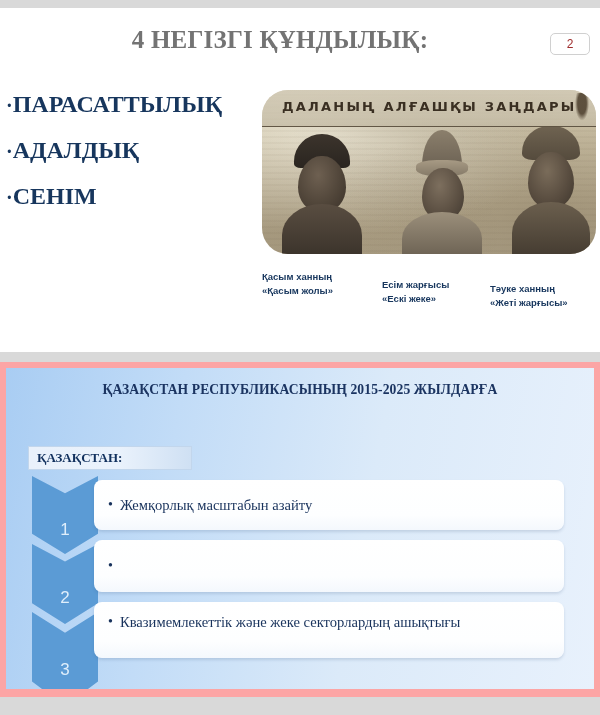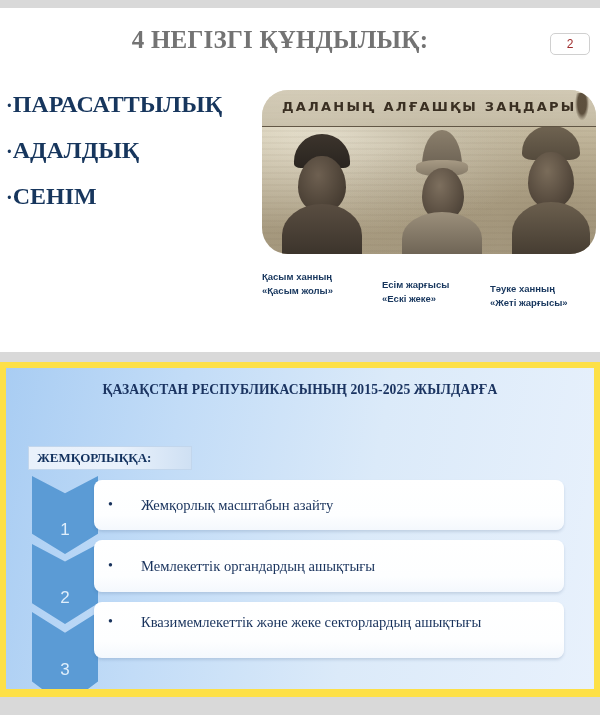--- a/index.html
+++ b/index.html
@@ -187,21 +187,21 @@
   }
   .cap1 { left: 0px; top: 0; width: 120px; }
   .cap2 { left: 120px; top: 8px; width: 110px; }
   .cap3 { left: 228px; top: 12px; width: 112px; }
 
   
   .slide-three {
     position: absolute;
     left: 0; top: 362px;
     width: 600px; height: 335px;
-    background: #fde047;
+    background: #fca5a5;
     padding: 6px 6px 8px 6px;
     box-sizing: border-box;
     overflow: hidden;
   }
   .slide-three-inner {
     position: relative;
     width: 588px; height: 321px;
     background: linear-gradient(100deg, #a9cdf3 0%, #c2dcf7 28%, #dbeaf9 60%, #e8f1fc 100%);
     overflow: hidden;
   }
@@ -277,21 +277,21 @@
     font-family: "Liberation Serif", serif;
     font-size: 14.6px;
     line-height: 1.32;
     color: #18325c;
   }
   .gb1 { height: 50px; }
   .gb2 { height: 52px; }
   .gb3 { height: 56px; }
   .goal-inner { display: flex; align-items: flex-start; }
   .goal-bullet { margin-right: 7px; font-size: 14px; line-height: 1.3; }
-  .goal-text { flex: 1; margin-left: 21px; }
+  .goal-text { flex: 1; }
   .gb1 .goal-inner { padding-top: 7px; }
   .gb2 .goal-inner { padding-top: 8px; }
   .gb3 .goal-inner { padding-top: 2px; }
 </style>
 </head>
 <body>
 
 <div class="deck">
 
   <div class="slide-two">
@@ -355,21 +355,21 @@
     </div>
   </div>
 
   <div class="slide-three">
     <div class="slide-three-inner">
 
       <div class="s3-title">
         <div>ҚАЗАҚСТАН РЕСПУБЛИКАСЫНЫҢ 2015-2025 ЖЫЛДАРҒА</div>
       </div>
 
-      <div class="goals-tag">ЖЕМҚОРЛЫҚҚА:</div>
+      <div class="goals-tag">ҚАЗАҚСТАН:</div>
 
       <div class="chev-stack">
         <div class="chev chev1">
           <div class="chev-num">1</div>
         </div>
         <div class="chev chev2">
           <div class="chev-num">2</div>
         </div>
         <div class="chev chev3">
           <div class="chev-num">3</div>
@@ -379,21 +379,20 @@
       <div class="goal-boxes">
         <div class="goal-box gb1">
           <div class="goal-inner">
             <span class="goal-bullet">•</span>
             <span class="goal-text">Жемқорлық масштабын азайту</span>
           </div>
         </div>
         <div class="goal-box gb2">
           <div class="goal-inner">
             <span class="goal-bullet">•</span>
-            <span class="goal-text">Мемлекеттік органдардың ашықтығы</span>
           </div>
         </div>
         <div class="goal-box gb3">
           <div class="goal-inner">
             <span class="goal-bullet">•</span>
             <span class="goal-text">Квазимемлекеттік және жеке секторлардың ашықтығы</span>
           </div>
         </div>
       </div>
 

